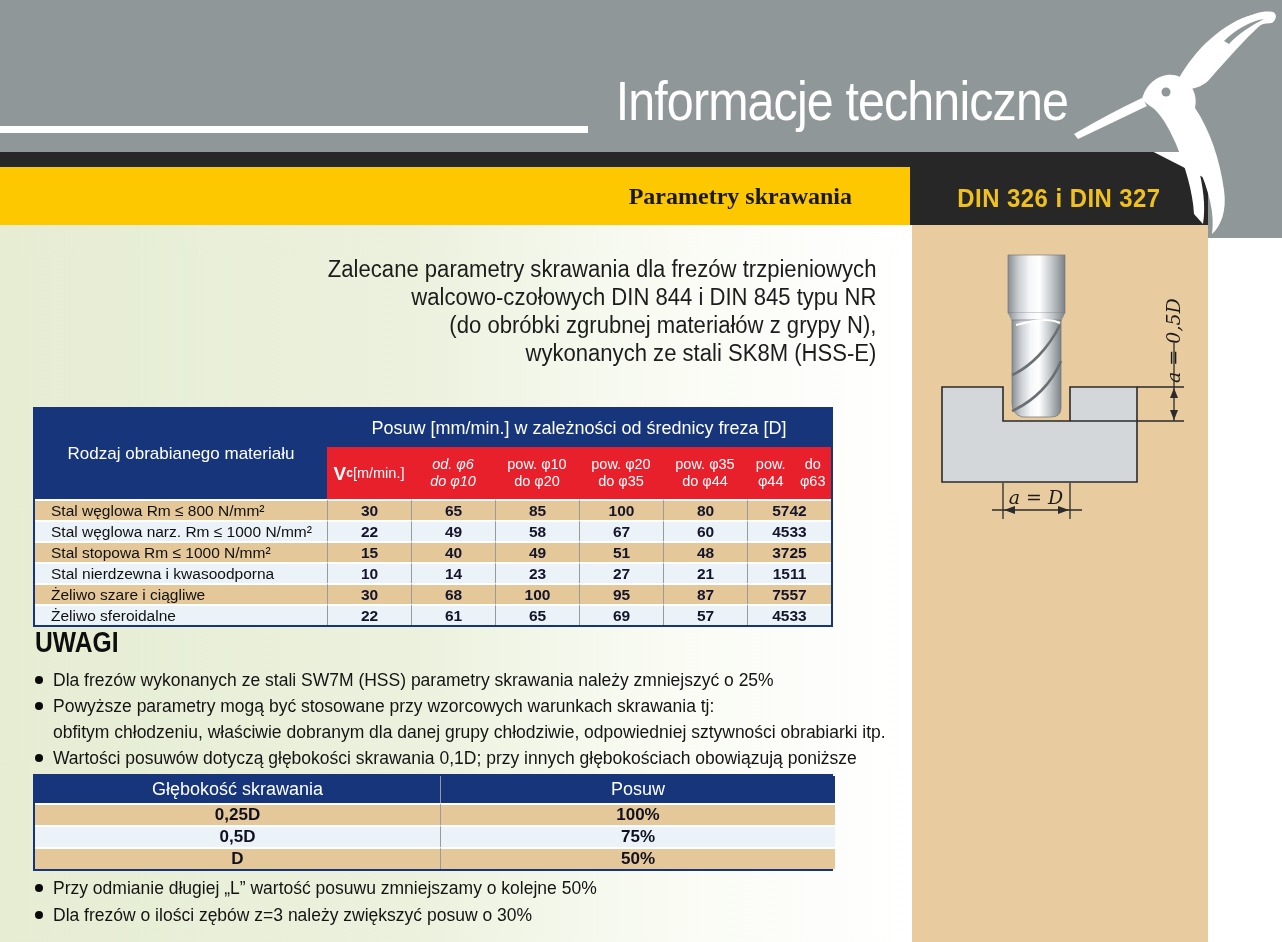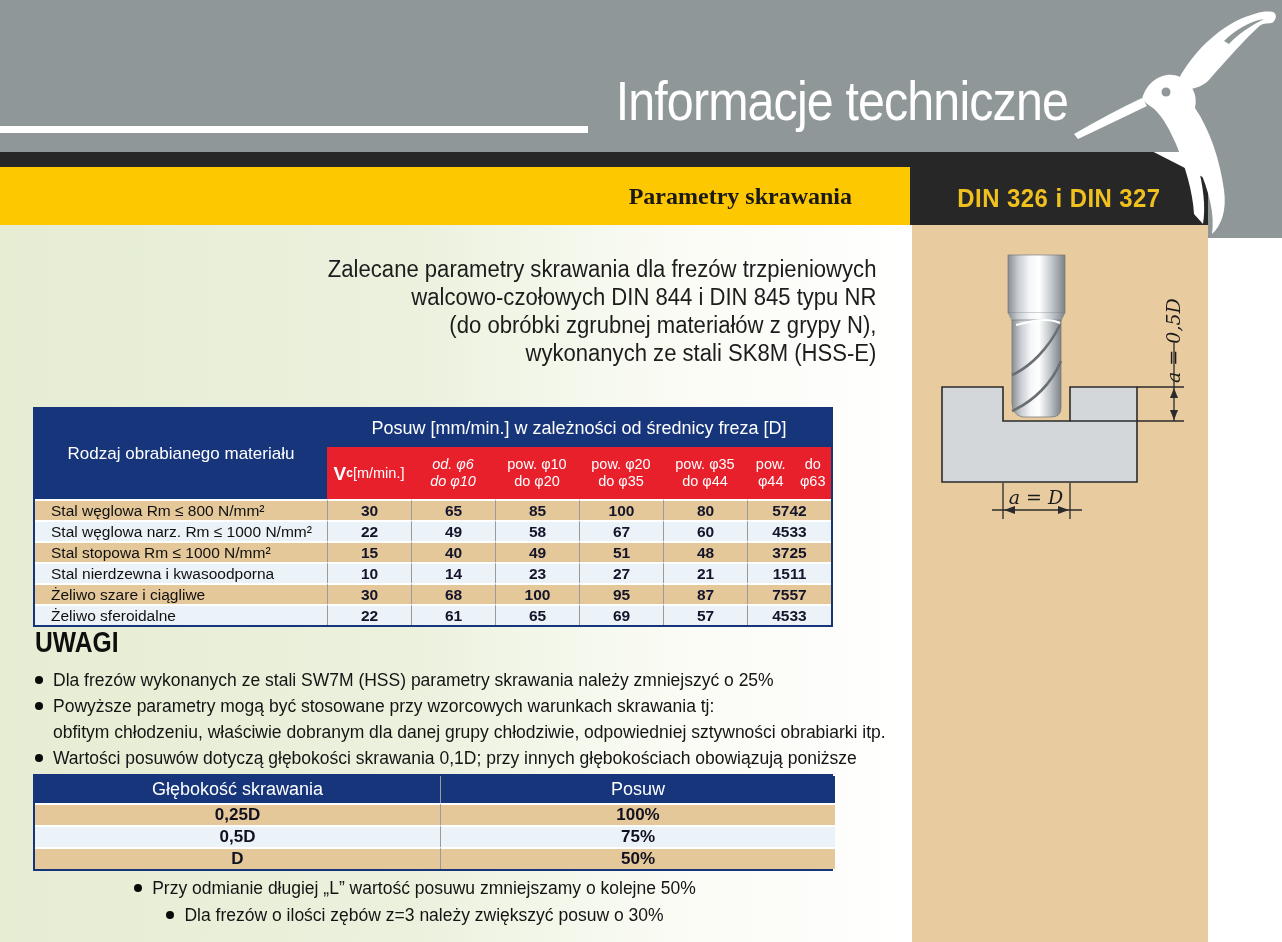--- a/index.html
+++ b/index.html
@@ -59,21 +59,21 @@
 
   
   .t2{position:absolute;left:33px;top:549px;width:800px;display:grid;box-sizing:border-box;
       grid-template-columns:405px 395px;grid-template-rows:27px repeat(3,22px);
       border:2px solid #16357b;}
   .t2h{background:#16357b;color:#fff;font-size:18px;}
   .t2d{font-size:17px;color:#101020;font-weight:bold;border-top:2px solid #fff;}
   .t2 .col2{border-left:1px solid #9a9a9a;}
 
   .footnotes{position:absolute;left:35px;top:650px;width:760px;font-size:17.5px;color:#141414;}
-  .footnotes .row{display:flex;line-height:27px;justify-content:center;}
+  .footnotes .row{display:flex;line-height:27px;}
 
   
   .diag{position:absolute;left:0;top:0;width:296px;height:717px;}
 </style>
 </head>
 <body>
 
 <div class="page">
 
   <div class="hdr">

